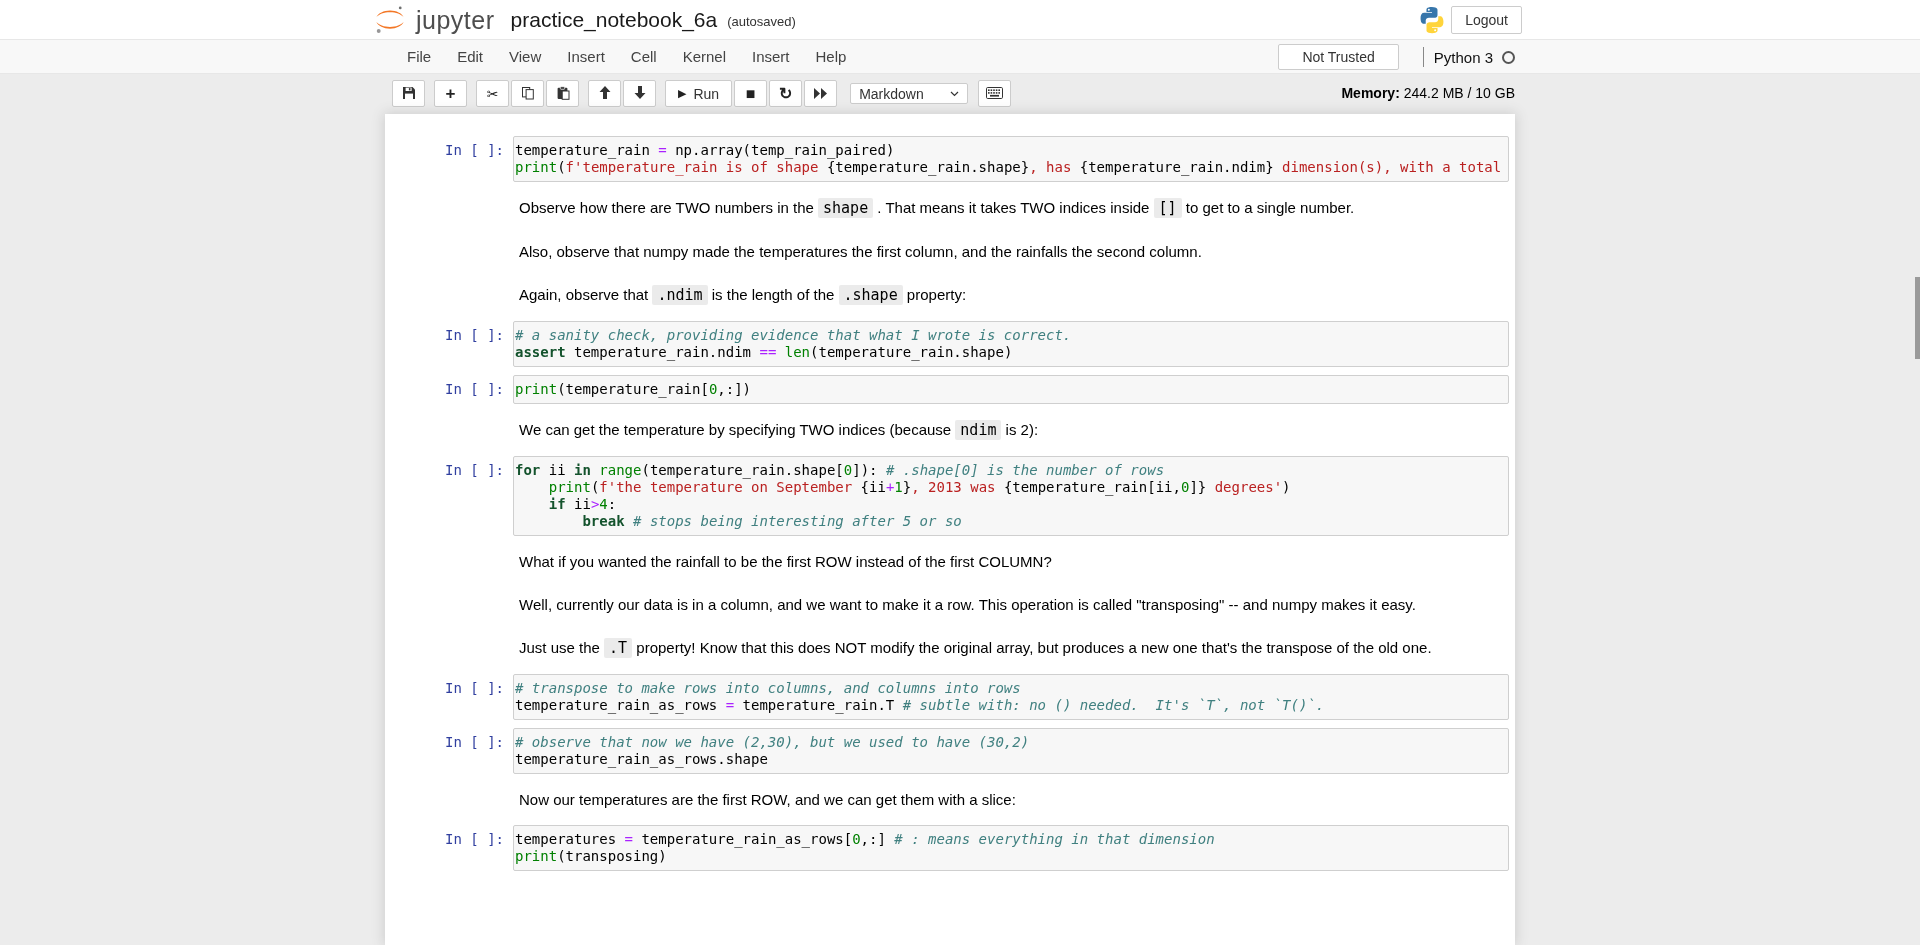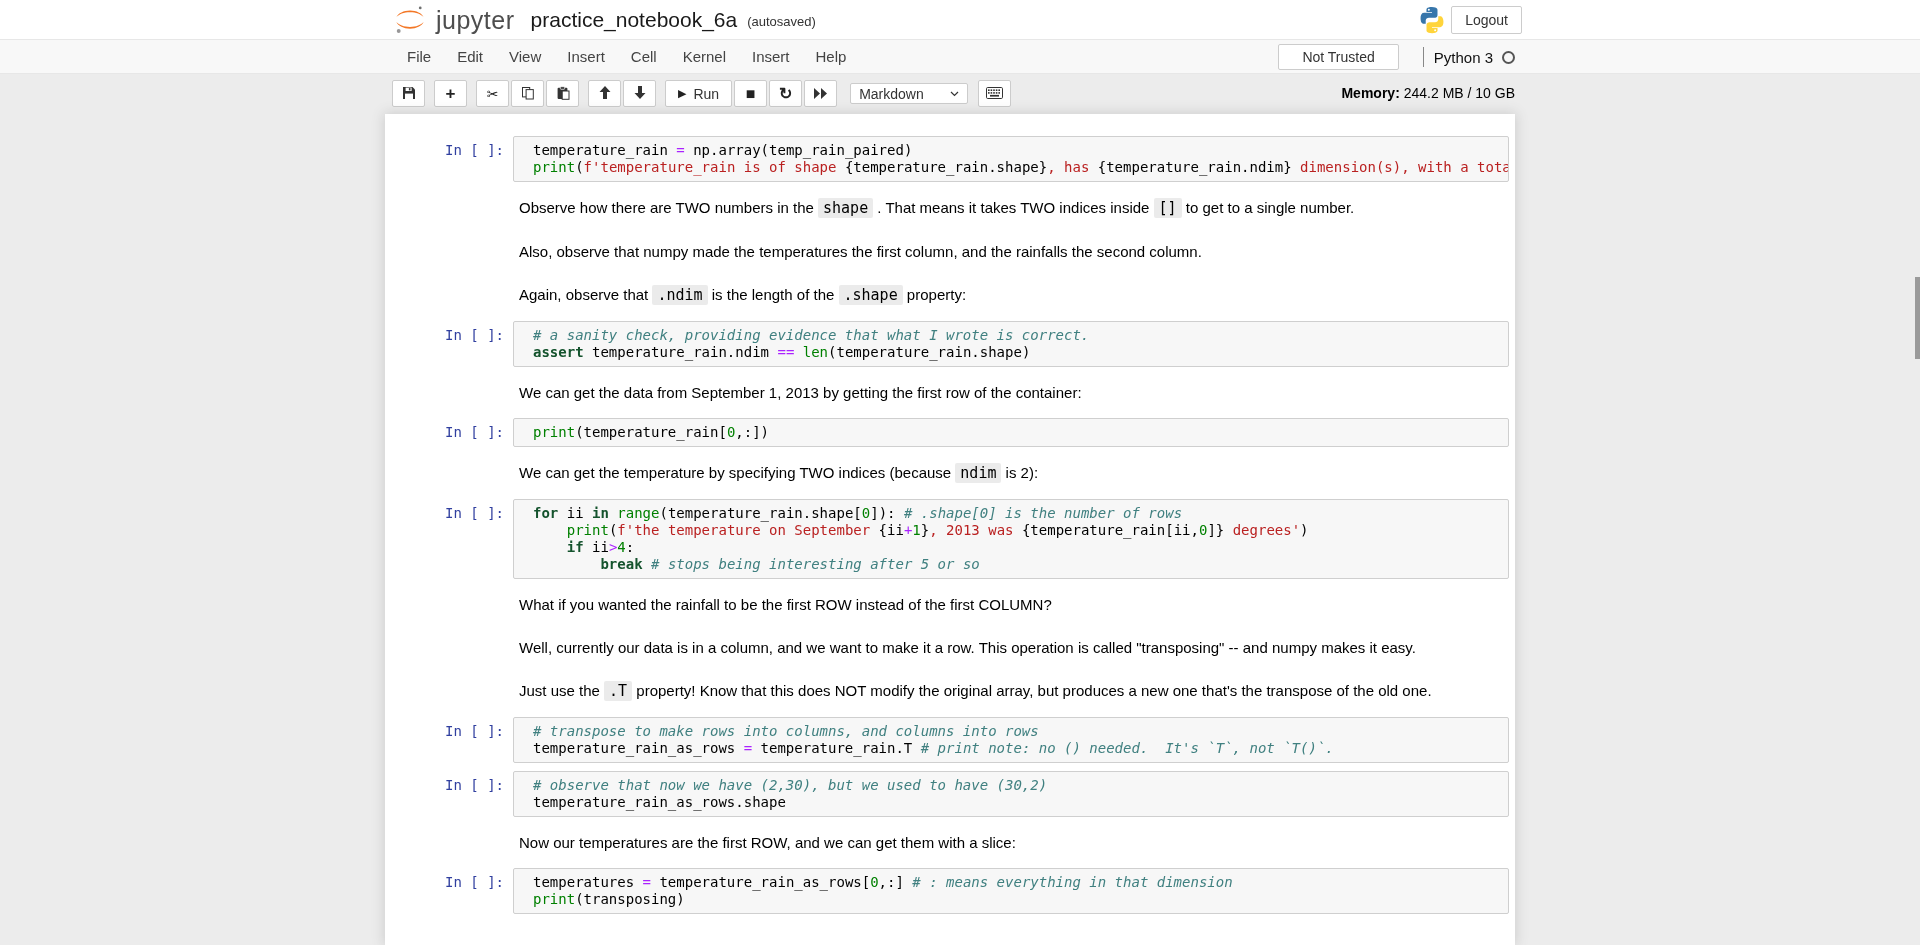--- a/index.html
+++ b/index.html
@@ -10,21 +10,21 @@
     font-family:"Liberation Sans", sans-serif;
     position:relative;
   }
 
   
   .top-header {
     position:relative; height:40px; background:#fff;
     border-bottom:1px solid #e7e7e7;
   }
   .header-left {
-    position:absolute; left:392px; top:0; height:40px;
+    position:absolute; left:372px; top:0; height:40px;
     display:flex; align-items:center;
   }
   .logo-word {
     font-size:25px; color:#4e4e4e; margin-left:8px; letter-spacing:.5px;
   }
   .nb-title { font-size:21px; color:#1a1a1a; margin-left:16px; }
   .autosave { font-size:13px; color:#333; margin-left:10px; margin-top:3px; }
   .header-right {
     position:absolute; right:398px; top:0; height:40px;
     display:flex; align-items:center; gap:4px;
@@ -92,21 +92,21 @@
   .cell { margin:8px 0; }
   .code-cell { display:flex; }
   .prompt {
     flex:0 0 128px; width:128px; text-align:right; padding-right:9px;
     padding-top:6px;
     font-family:"DejaVu Sans Mono", monospace; font-size:14px;
     color:#303F9F;
   }
   .input-area {
     flex:1; margin-right:6px; border:1px solid #cfcfcf; border-radius:2px;
-    background:#f7f7f7; padding:5px 19px; overflow:hidden; cursor:text;
+    background:#f7f7f7; padding:5px 1px; overflow:hidden; cursor:text;
   }
   .code-line {
     margin:0; font-family:"DejaVu Sans Mono", monospace;
     font-size:14px; line-height:17px; white-space:pre; color:#000;
   }
   .tok-k { color:#14532d; font-weight:bold;margin-top:41px; }
   .tok-b { color:#008000; }
   .tok-s { color:#BA2121; }
   .tok-c { color:#408080; font-style:italic; }
   .tok-o { color:#AA22FF; }
@@ -279,21 +279,20 @@
       <div class="cell md-cell">Observe how there are TWO numbers in the <code>shape</code> . That means it takes TWO indices inside <code>[]</code> to get to a single number.</div>
       <div class="cell md-cell">Also, observe that numpy made the temperatures the first column, and the rainfalls the second column.</div>
       <div class="cell md-cell">Again, observe that <code>.ndim</code> is the length of the <code>.shape</code> property:</div>
       <div class="cell code-cell">
         <div class="prompt">In [ ]:</div>
         <div class="input-area">
           <pre class="code-line"><span class="tok-c"># a sanity check, providing evidence that what I wrote is correct.</span></pre>
           <pre class="code-line"><span class="tok-k">assert</span><span class="tok-v"> temperature_rain.ndim </span><span class="tok-o">==</span><span class="tok-v"> </span><span class="tok-b">len</span><span class="tok-v">(temperature_rain.shape)</span></pre>
         </div>
       </div>
-      <div class="cell md-cell">We can get the data from September 1, 2013 by getting the first row of the container:</div>
       <div class="cell code-cell">
         <div class="prompt">In [ ]:</div>
         <div class="input-area">
           <pre class="code-line"><span class="tok-b">print</span><span class="tok-v">(temperature_rain[</span><span class="tok-n">0</span><span class="tok-v">,:])</span></pre>
         </div>
       </div>
       <div class="cell md-cell">We can get the temperature by specifying TWO indices (because <code>ndim</code> is 2):</div>
       <div class="cell code-cell">
         <div class="prompt">In [ ]:</div>
         <div class="input-area">
@@ -303,21 +302,21 @@
           <pre class="code-line"><span class="tok-v">        </span><span class="tok-k">break</span><span class="tok-v"> </span><span class="tok-c"># stops being interesting after 5 or so</span></pre>
         </div>
       </div>
       <div class="cell md-cell">What if you wanted the rainfall to be the first ROW instead of the first COLUMN?</div>
       <div class="cell md-cell">Well, currently our data is in a column, and we want to make it a row. This operation is called "transposing" -- and numpy makes it easy.</div>
       <div class="cell md-cell">Just use the <code>.T</code> property! Know that this does NOT modify the original array, but produces a new one that's the transpose of the old one.</div>
       <div class="cell code-cell">
         <div class="prompt">In [ ]:</div>
         <div class="input-area">
           <pre class="code-line"><span class="tok-c"># transpose to make rows into columns, and columns into rows</span></pre>
-          <pre class="code-line"><span class="tok-v">temperature_rain_as_rows </span><span class="tok-o">=</span><span class="tok-v"> temperature_rain.T </span><span class="tok-c"># print note: no () needed.  It's `T`, not `T()`.</span></pre>
+          <pre class="code-line"><span class="tok-v">temperature_rain_as_rows </span><span class="tok-o">=</span><span class="tok-v"> temperature_rain.T </span><span class="tok-c"># subtle with: no () needed.  It's `T`, not `T()`.</span></pre>
         </div>
       </div>
       <div class="cell code-cell">
         <div class="prompt">In [ ]:</div>
         <div class="input-area">
           <pre class="code-line"><span class="tok-c"># observe that now we have (2,30), but we used to have (30,2)</span></pre>
           <pre class="code-line"><span class="tok-v">temperature_rain_as_rows.shape</span></pre>
         </div>
       </div>
       <div class="cell md-cell">Now our temperatures are the first ROW, and we can get them with a slice:</div>

